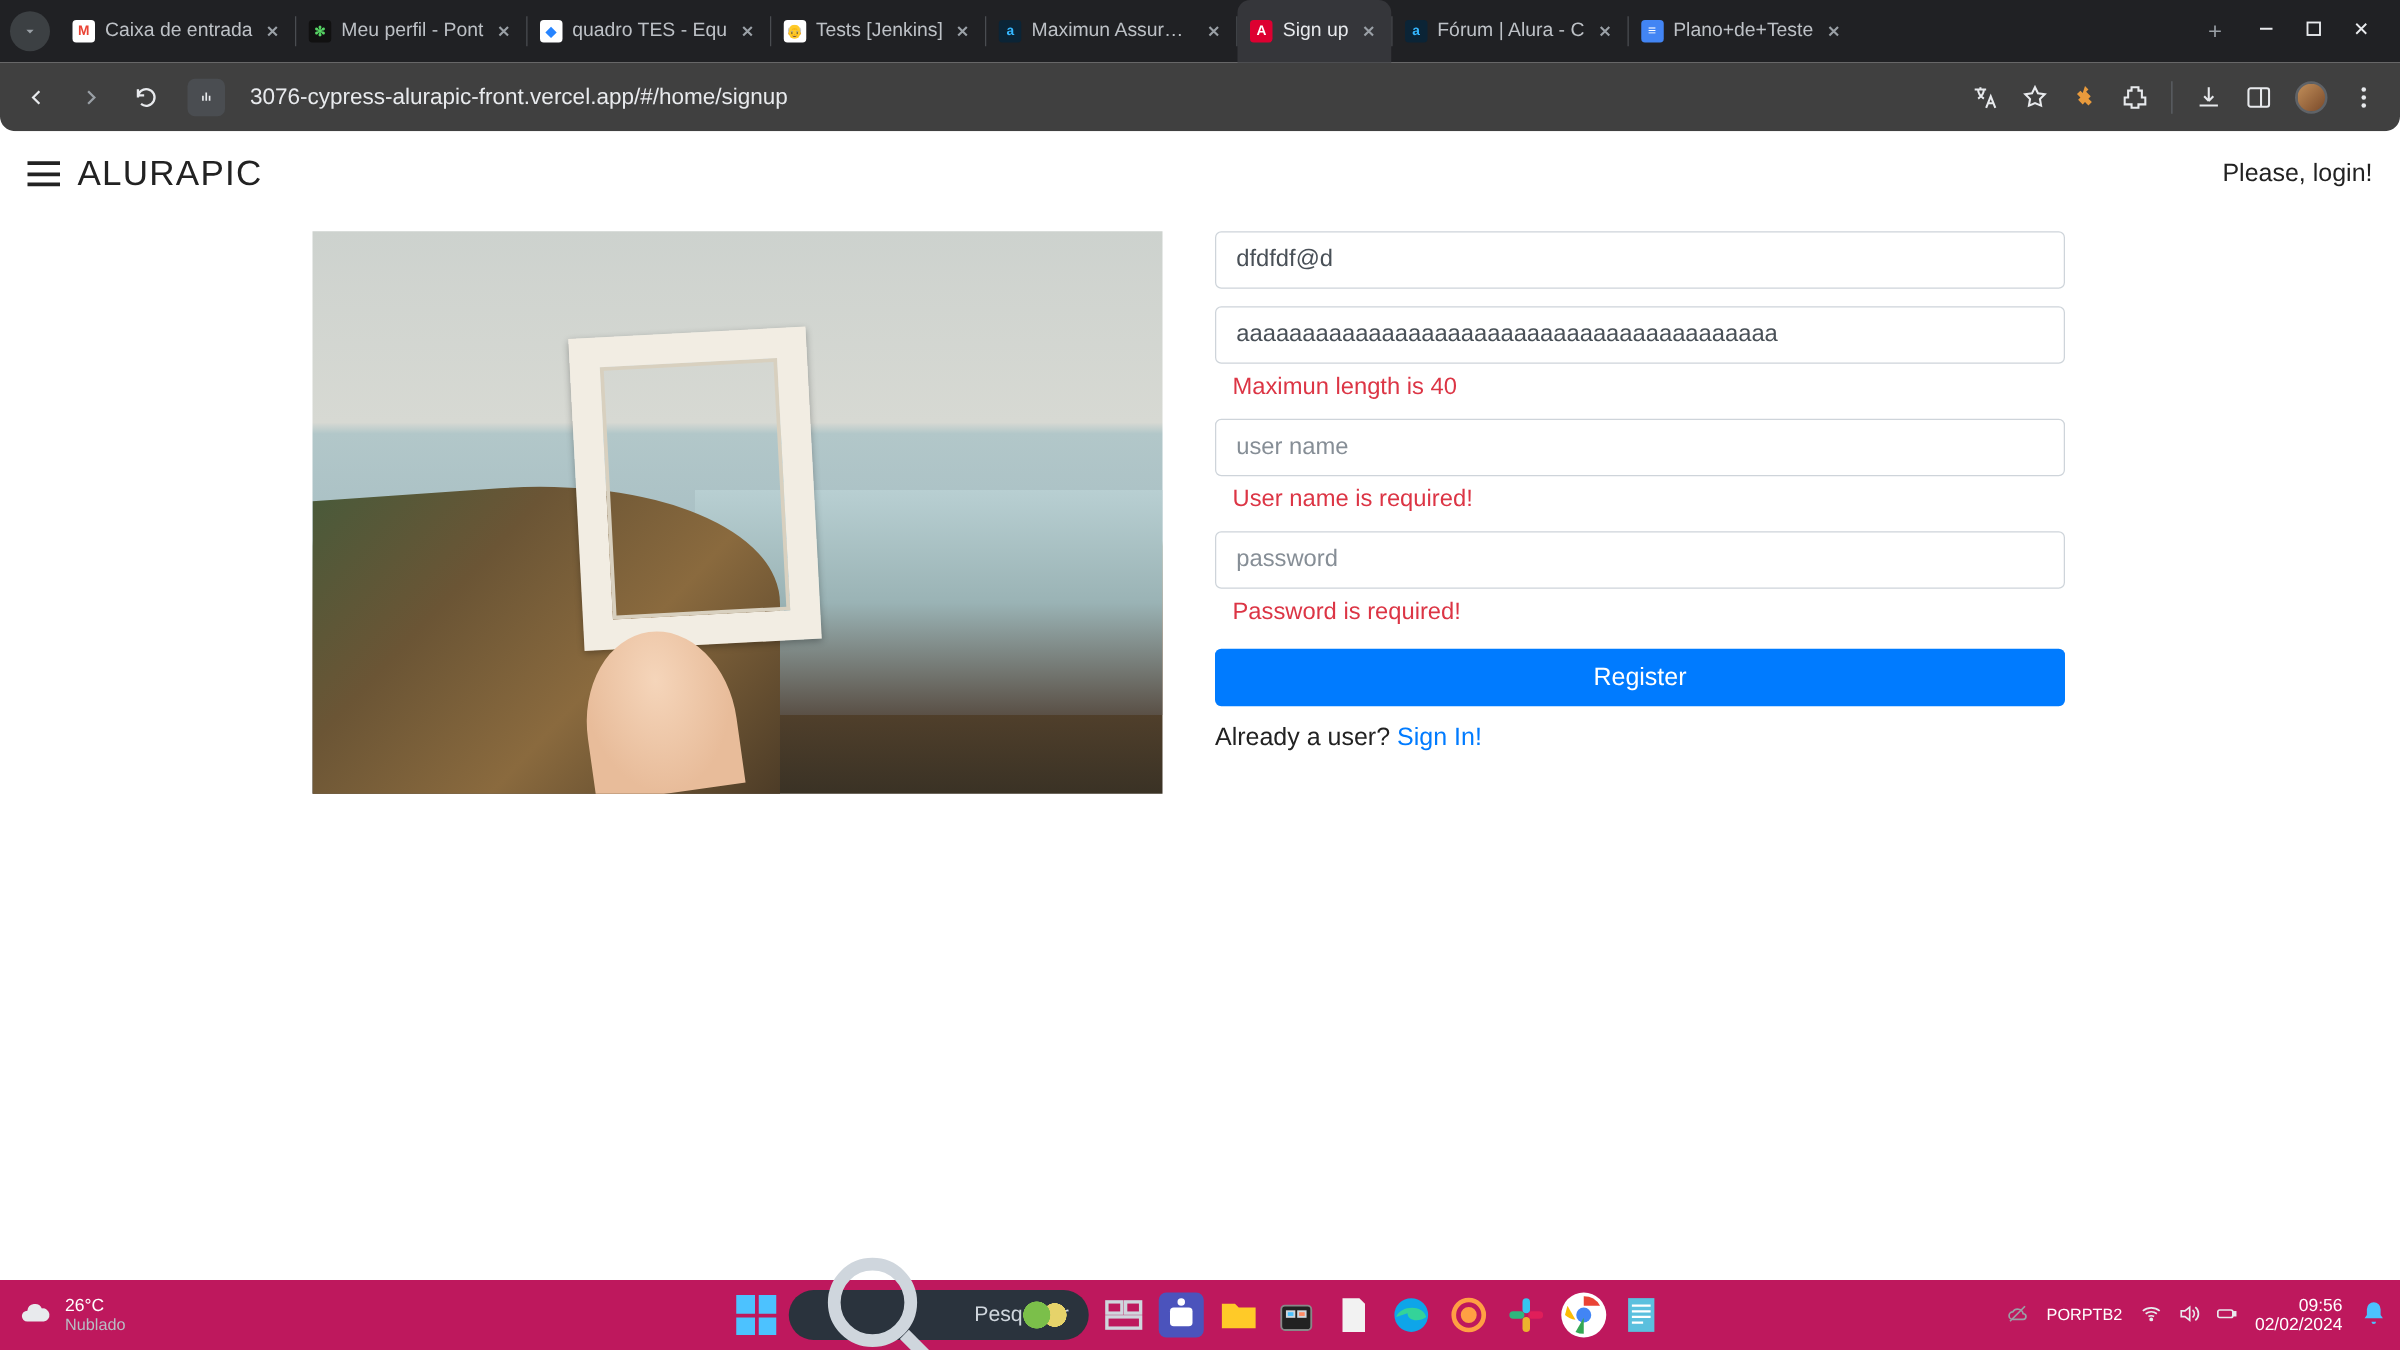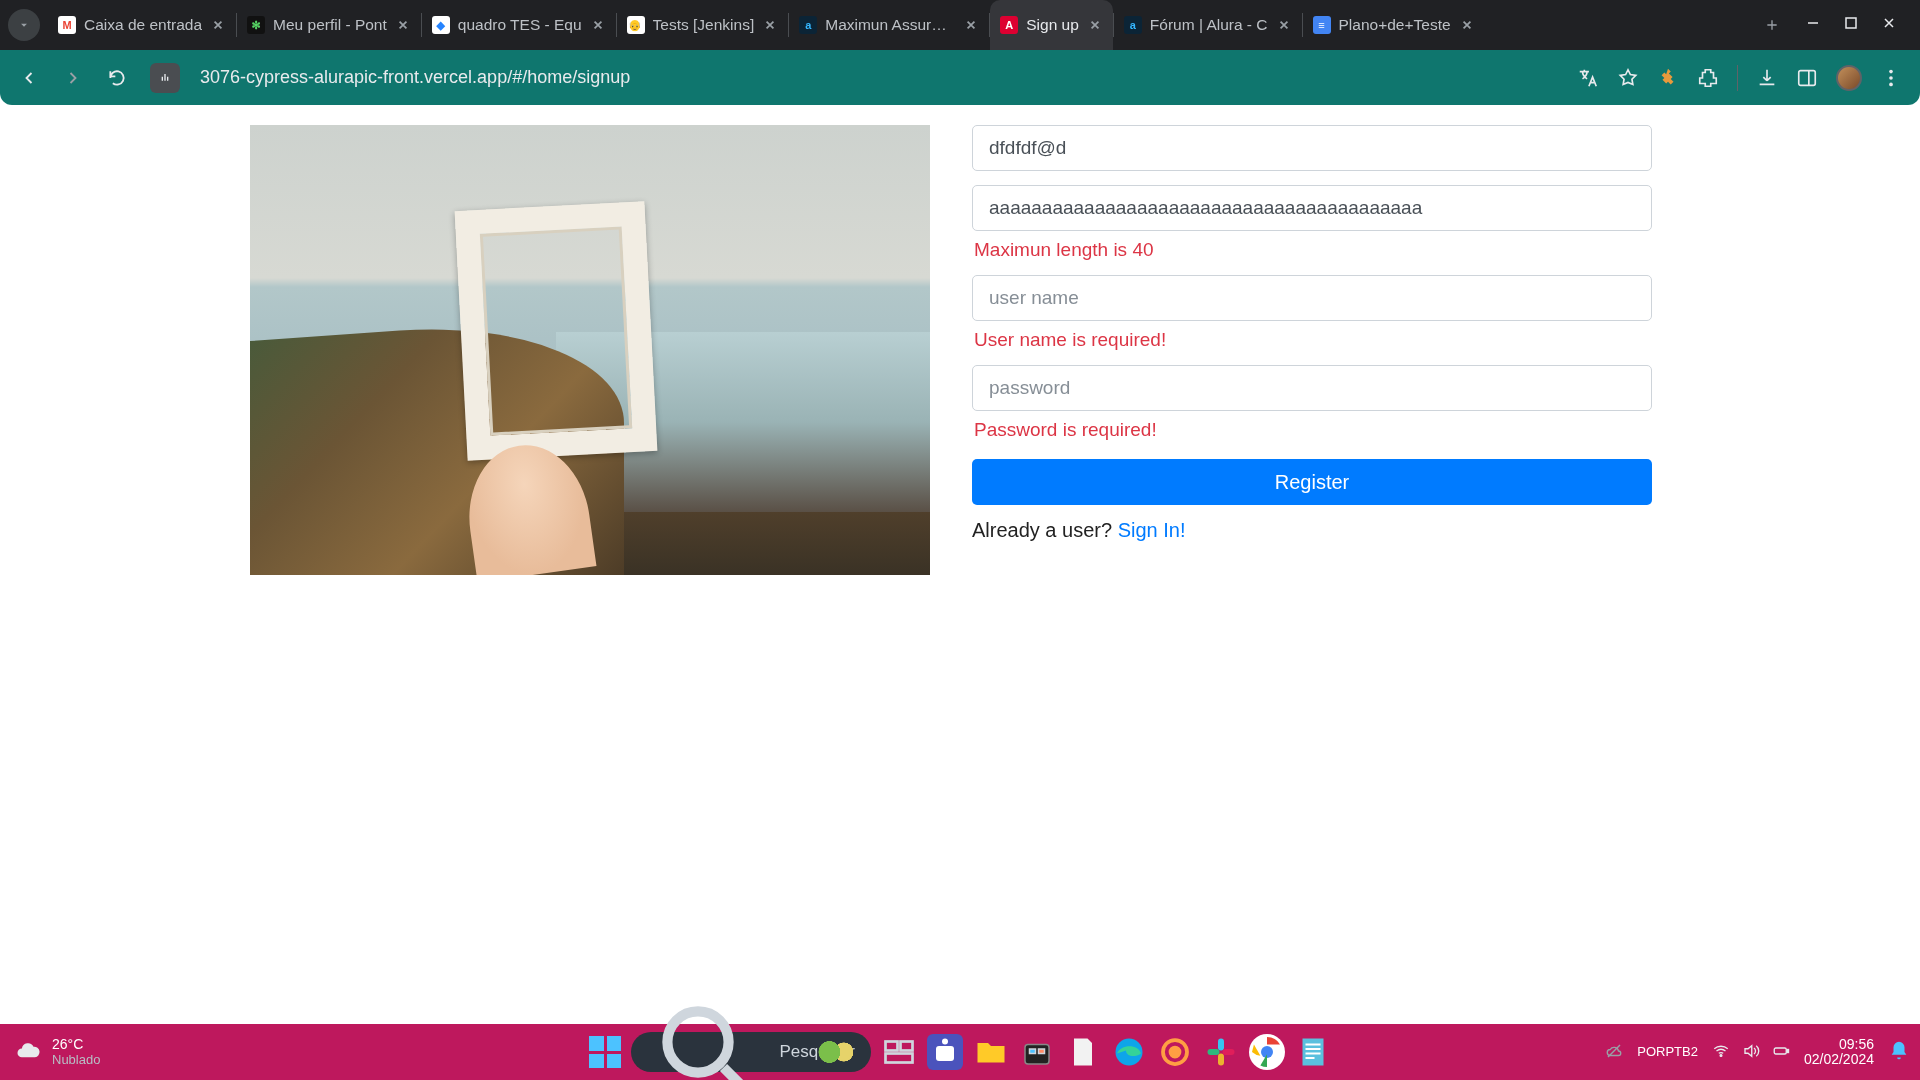--- a/index.html
+++ b/index.html
@@ -16,21 +16,21 @@
     .tab-close { width:16px; height:16px; display:flex; align-items:center; justify-content:center; }
     .tab-close svg { width:12px; height:12px; stroke:#9aa0a6; stroke-width:2; }
     .tab-sep { width:1px; height:24px; background:#4a4d51; align-self:center; }
     .favicon { width:18px; height:18px; flex-shrink:0; display:flex; align-items:center; justify-content:center; }
     .favicon-box { width:18px; height:18px; border-radius:3px; display:flex; align-items:center; justify-content:center; font-size:11px; font-weight:bold; }
     .tab-new { width:36px; display:flex; align-items:center; justify-content:center; }
     .tab-new svg { width:16px; height:16px; stroke:#9aa0a6; stroke-width:2; }
     .window-controls { display:flex; gap:24px; padding:0 16px; align-items:center; }
     .window-controls svg { width:14px; height:14px; stroke:#e8eaed; stroke-width:1.5; fill:none; }
 
-    .toolbar { background:#0f766e; height:55px; display:flex; align-items:center; padding:0 12px; gap:10px; border-bottom-left-radius:12px; border-bottom-right-radius:12px;justify-content:center; }
+    .toolbar { background:#404040; height:55px; display:flex; align-items:center; padding:0 12px; gap:10px; border-bottom-left-radius:12px; border-bottom-right-radius:12px;justify-content:center; }
     .nav-btn { width:34px; height:34px; display:flex; align-items:center; justify-content:center; border-radius:50%; }
     .nav-btn svg { width:20px; height:20px; stroke:#9aa0a6; stroke-width:2.2; fill:none; }
     .nav-btn.enabled svg { stroke:#e8eaed; }
     .site-chip { width:30px; height:30px; border-radius:6px; background:#4a4d51; display:flex; align-items:center; justify-content:center; margin-left:6px; }
     .site-chip svg { width:16px; height:16px; fill:#e8eaed; }
     .address { flex:1; color:#e8eaed; font-size:18px; padding-left:10px; }
     .toolbar-right { display:flex; align-items:center; gap:18px; padding-right:6px; }
     .toolbar-right .icon { width:22px; height:22px; display:flex; align-items:center; justify-content:center; }
     .toolbar-right svg { width:22px; height:22px; }
     .avatar-img { width:26px; height:26px; border-radius:50%; background:linear-gradient(135deg,#c28f5a,#7a4a2a); border:2px solid #5f6368; }
@@ -49,21 +49,21 @@
     .hero-img { width:680px; height:450px; background:linear-gradient(180deg,#cdd2ce 0%, #d7d9d3 34%, #b2c7c9 36%, #a8bfc4 55%, #8a9b8e 56%, #654c31 72%, #3a3225 100%); position:relative; overflow:hidden; flex-shrink:0; }
     .hero-cliff { position:absolute; left:0; top:45%; width:55%; height:60%; background:linear-gradient(135deg,#4a5a3a 0%, #6b5535 30%, #8a6a3e 60%, #4a3a26 100%); border-top-right-radius:60% 40%; transform:skewY(-4deg); }
     .hero-sea { position:absolute; right:0; top:46%; width:55%; height:40%; background:linear-gradient(180deg,#b8cfd2 0%, #9ab3b5 50%, #5a5046 100%); }
     .hero-frame { position:absolute; left:31%; top:18%; width:190px; height:250px; border:24px solid #f2ede3; box-shadow:0 2px 6px rgba(0,0,0,.3), inset 0 0 0 3px #d8d0bf; transform:rotate(-3deg); }
     .hero-hand { position:absolute; left:32%; bottom:0; width:120px; height:130px; background:radial-gradient(ellipse at 50% 30%, #f5d5ba 0%, #e8bc9a 70%); border-top-left-radius:50% 60%; border-top-right-radius:50% 60%; transform:rotate(-8deg); }
 
     .form-col { flex:1; max-width:680px; }
     .form-title { font-size:30px; font-weight:700; text-align:center; margin-bottom:28px; color:#1a1a1a; }
     .input { width:100%; height:46px; border:1px solid #ced4da; border-radius:5px; padding:0 16px; font-size:19px; color:#495057; margin-bottom:14px; }
     .input::placeholder { color:#868e96; }
-    .error { color:#dc3545; font-size:19px; margin:-6px 0 14px 2px; }
+    .error { color:#dc3545; font-size:19px; margin:-6px 0 14px 14px; }
     .btn-primary { width:100%; height:46px; background:#007bff; color:#fff; border:none; border-radius:5px; font-size:20px; cursor:pointer; margin-top:4px; }
     .already { margin-top:14px; font-size:20px; color:#222; }
     .already a { color:#007bff; text-decoration:none; }
 
     
     .taskbar { position:fixed; bottom:0; left:0; right:0; height:56px; background:#be185d; display:flex; align-items:center; color:#fff; font-size:14px; }
     .weather { display:flex; align-items:center; gap:10px; padding:0 14px; }
     .weather-icon { width:28px; height:28px; }
     .weather-text { display:flex; flex-direction:column; line-height:1.1; }
     .weather-cond { color:#b8bec5; font-size:13px; }
@@ -265,20 +265,31 @@
         <svg viewBox="0 0 24 24" fill="#e8eaed">
           <circle cx="12" cy="5" r="2"></circle>
           <circle cx="12" cy="12" r="2"></circle>
           <circle cx="12" cy="19" r="2"></circle>
         </svg>
       </span>
   </div>
 </div>
 
 <div class="page">
+  <div class="app-header">
+    <div class="app-header-left">
+      <div class="hamburger">
+          <span></span>
+          <span></span>
+          <span></span>
+        </div>
+      <div class="brand">ALURAPIC</div>
+    </div>
+    <div class="login-text">Please, login!</div>
+  </div>
 
   <div class="main-row">
     <div class="hero-img">
       <div class="hero-sea"></div>
       <div class="hero-cliff"></div>
       <div class="hero-frame"></div>
       <div class="hero-hand"></div>
     </div>
 
     <div class="form-col">

